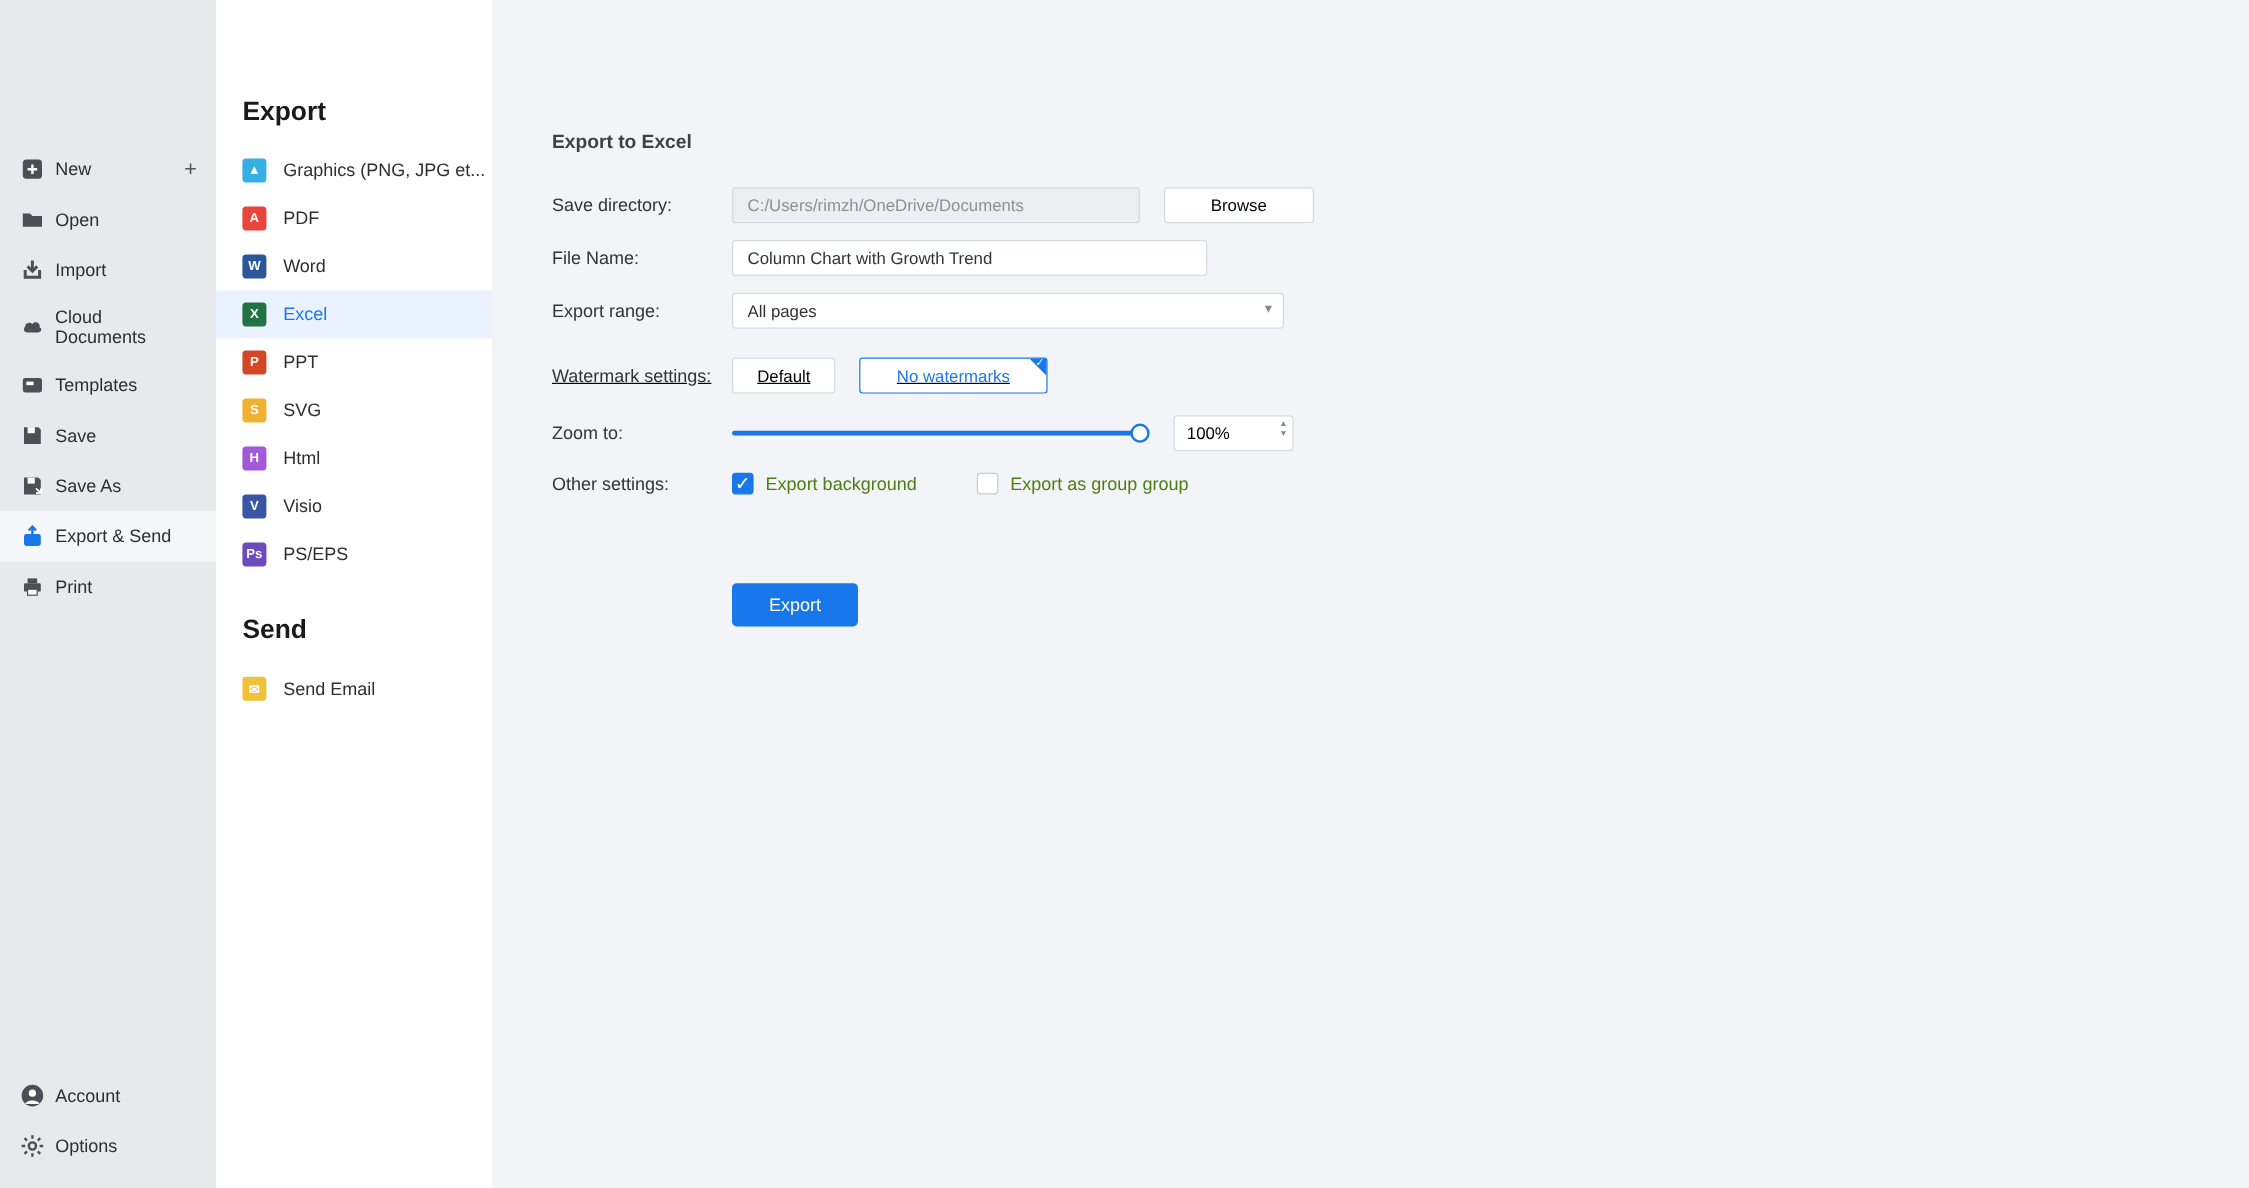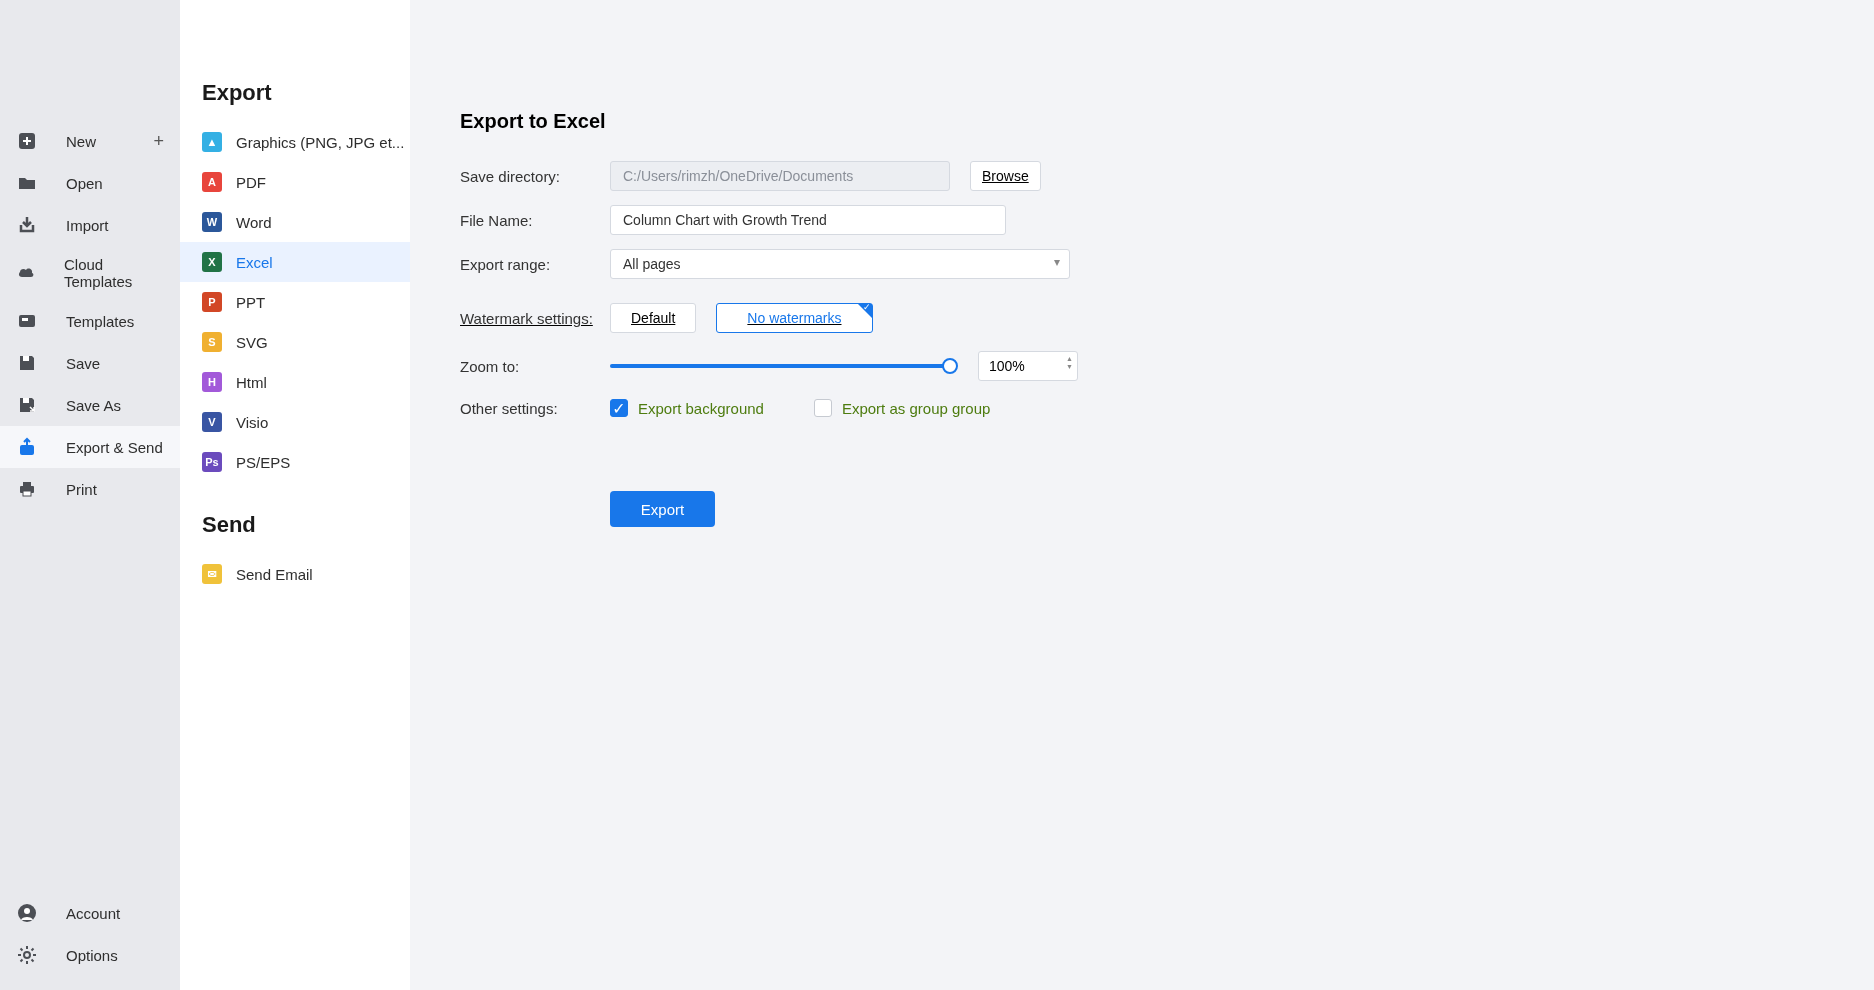--- a/index.html
+++ b/index.html
@@ -33,21 +33,21 @@
   border: 2px solid #333; border-radius: 50%;
   display: flex; align-items: center; justify-content: center; cursor: pointer; background: transparent;
 }
 
 .sidebar {
   position: absolute; left: 0; top: 0; bottom: 0; width: 180px;
   background: #e8e9ed; padding-top: 120px;
   display: flex; flex-direction: column;
 }
 .sidebar .nav-item {
-  display: flex; align-items: center; padding: 10px 16px; gap: 28px;
+  display: flex; align-items: center; padding: 10px 16px; gap: 8px;
   font-size: 15px; color: #2e2e2e; cursor: pointer;
 }
 .sidebar .nav-item.selected { background: #f6f7fa; }
 .sidebar .spacer { flex: 1; }
 .sidebar .nav-item .plus { margin-left: auto; color:#555; font-size:18px; font-weight:300;}
 .sidebar .ic { width: 22px; height: 22px; display:flex; align-items:center; justify-content:center; color:#3d4046; }
 
 .col2 {
   position: absolute; left: 180px; top: 0; bottom: 0; width: 230px;
   background: #ffffff; padding-top: 70px;
@@ -57,32 +57,32 @@
   display: flex; align-items: center; gap: 14px; padding: 10px 22px;
   font-size: 15px; color: #2e2e2e; cursor: pointer; white-space: nowrap; overflow: hidden; text-overflow: ellipsis;
 }
 .col2 .fmt-item.selected { background: #eaf2ff; color:#1877ea; }
 .col2 .fic { width: 20px; height: 20px; border-radius: 3px; display:flex; align-items:center; justify-content:center; font-size:11px; font-weight:700; color:#fff; flex-shrink:0;}
 
 .main {
   position: absolute; left: 410px; right: 0; top: 0; bottom: 0;
   background: #f3f4f7; padding: 110px 0 0 50px;
 }
-.main h2 { font-size: 20px; font-weight: 700; color:#000000; margin-bottom: 28px; }
+.main h2 { font-size: 16px; font-weight: 700; color:#404040; margin-bottom: 28px; }
 .form-row { display: flex; align-items: center; margin-bottom: 14px; }
 .form-row .label { width: 150px; font-size: 15px; color:#333; }
 .text-input {
   height: 30px; border: 1px solid #d5d9e0; border-radius: 3px; background:#fff;
   padding: 0 12px; font-size: 14px; color:#333;
 }
 .text-input.disabled { background:#eceef2; color:#8a8f98; }
 .text-input.w460 { width: 396px; }
 .browse-btn {
-  height: 30px; margin-left: 20px; padding: 0 11px;
-  background:#fff; border:1px solid #d5d9e0; border-radius:3px; font-size:14px; cursor:pointer;text-decoration:underline;
+  height: 30px; margin-left: 20px; padding: 0 38px;
+  background:#fff; border:1px solid #d5d9e0; border-radius:3px; font-size:14px; cursor:pointer;
 }
 .select-wrap { position:relative; width:460px; }
 .select-wrap .text-input { width:100%; }
 .select-wrap::after { content:'▾'; position:absolute; right:10px; top:6px; color:#888; font-size:12px; pointer-events:none;}
 
 .seg-btn {
   height: 30px; padding: 0 20px; background:#fff; border:1px solid #d5d9e0;
   border-radius:3px; font-size:14px; cursor:pointer; position:relative;
 }
 .seg-btn.selected { border-color:#1877ea; color:#1877ea; }
@@ -211,21 +211,21 @@
         </svg>
       </span>
     <span>Import</span>
   </div>
   <div class="nav-item">
     <span class="ic">
         <svg width="20" height="20">
           <path d="M6 14 C3 14 2 11 4 9 C4 6 8 5 10 7 C12 4 17 6 16 10 C18 10 18 14 15 14 Z" fill="#4c4f55"></path>
         </svg>
       </span>
-    <span>Cloud Templates</span>
+    <span>Cloud Documents</span>
   </div>
   <div class="nav-item">
     <span class="ic">
         <svg width="20" height="20">
           <rect x="2" y="4" width="16" height="12" rx="2" fill="#4c4f55"></rect>
           <rect x="5" y="7" width="6" height="3" fill="#fff"></rect>
         </svg>
       </span>
     <span>Templates</span>
   </div>

